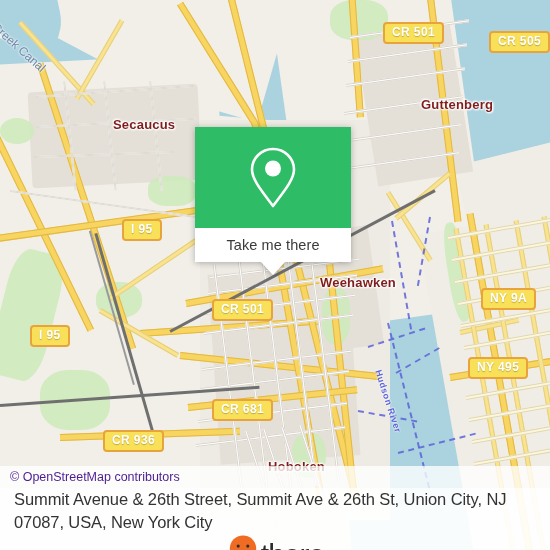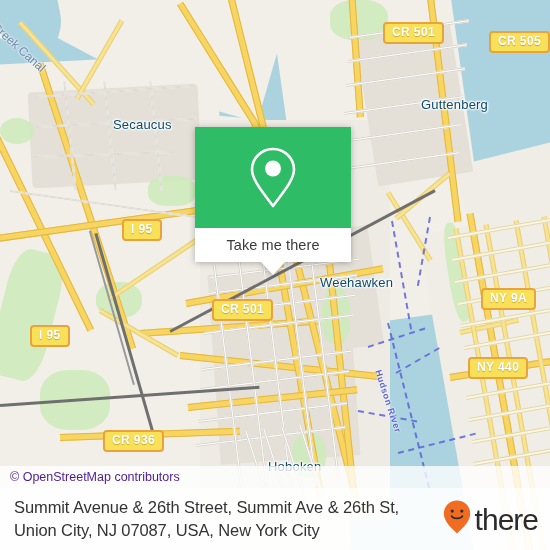--- a/index.html
+++ b/index.html
@@ -42,23 +42,23 @@
 
   
   .ferry {
     position: absolute; transform-origin: 0 50%;
     height: 0; border-top: 2px dashed #5c63d8; opacity: .85;
   }
 
   
   .plabel {
     position: absolute;
-    color: #0c4a6e;
+    color: #7f1d1d;
     font-size: 13px;
-    font-weight: 400;
+    font-weight: 700;
     letter-spacing: .2px;
     text-shadow: 0 0 3px #fff, 0 0 3px #fff, 0 0 2px #fff, 1px 1px 2px #fff, -1px -1px 2px #fff;
     white-space: nowrap;
     text-align: center;
   }
   .wlabel {
     position: absolute;
     color: #5c63d8;
     font-size: 9px;
     font-weight: 700;
@@ -138,20 +138,21 @@
 
   
   #footer {
     position: absolute;
     left: 0; top: 488px;
     width: 100%; height: 62px;
     background: rgba(255,255,255,.93);
     display: flex;
     align-items: center;
     padding: 0 12px 0 14px;
+    flex-direction: column;
   }
   #footer-text {
     flex: 1 1 auto;
     color: #333333;
     font-size: 16.5px;
     line-height: 23px;
     letter-spacing: -.1px;
     padding-right: 6px;
   }
   #footer-brand {
@@ -308,21 +309,22 @@
     <div class="wlabel" style="left:378px; top:365px; transform:rotate(72deg); transform-origin:0 50%;">Hudson River</div>
 
     <div class="canal-label" style="left:-6px; top:18px; transform:rotate(42deg); transform-origin:0 50%;">Creek Canal</div>
 
     <div class="shield" style="left:383px; top:22px;">CR 501</div>
     <div class="shield" style="left:489px; top:31px;">CR 505</div>
     <div class="shield" style="left:122px; top:219px;">I 95</div>
     <div class="shield" style="left:30px; top:325px;">I 95</div>
     <div class="shield" style="left:212px; top:299px;">CR 501</div>
     <div class="shield" style="left:481px; top:288px;">NY 9A</div>
-    <div class="shield" style="left:468px; top:357px;">NY 440</div>
+    <div class="shield" style="left:468px; top:357px;">NY 495</div>
+    <div class="shield" style="left:212px; top:399px;">CR 681</div>
     <div class="shield" style="left:103px; top:430px;">CR 936</div>
 
     <div id="popup">
       <div id="popup-image">
         <span>
           <svg width="56" height="66" viewBox="0 0 56 66" fill="none" aria-hidden="true">
             <path d="M28 4 C16.4 4 7 13.2 7 24.6 C7 33 13 41.5 28 61 C43 41.5 49 33 49 24.6 C49 13.2 39.6 4 28 4 Z" stroke="#ffffff" stroke-width="2.6" fill="none" stroke-linejoin="round"></path>
             <circle cx="28" cy="23.5" r="8" fill="#ffffff"></circle>
           </svg>
         </span>

